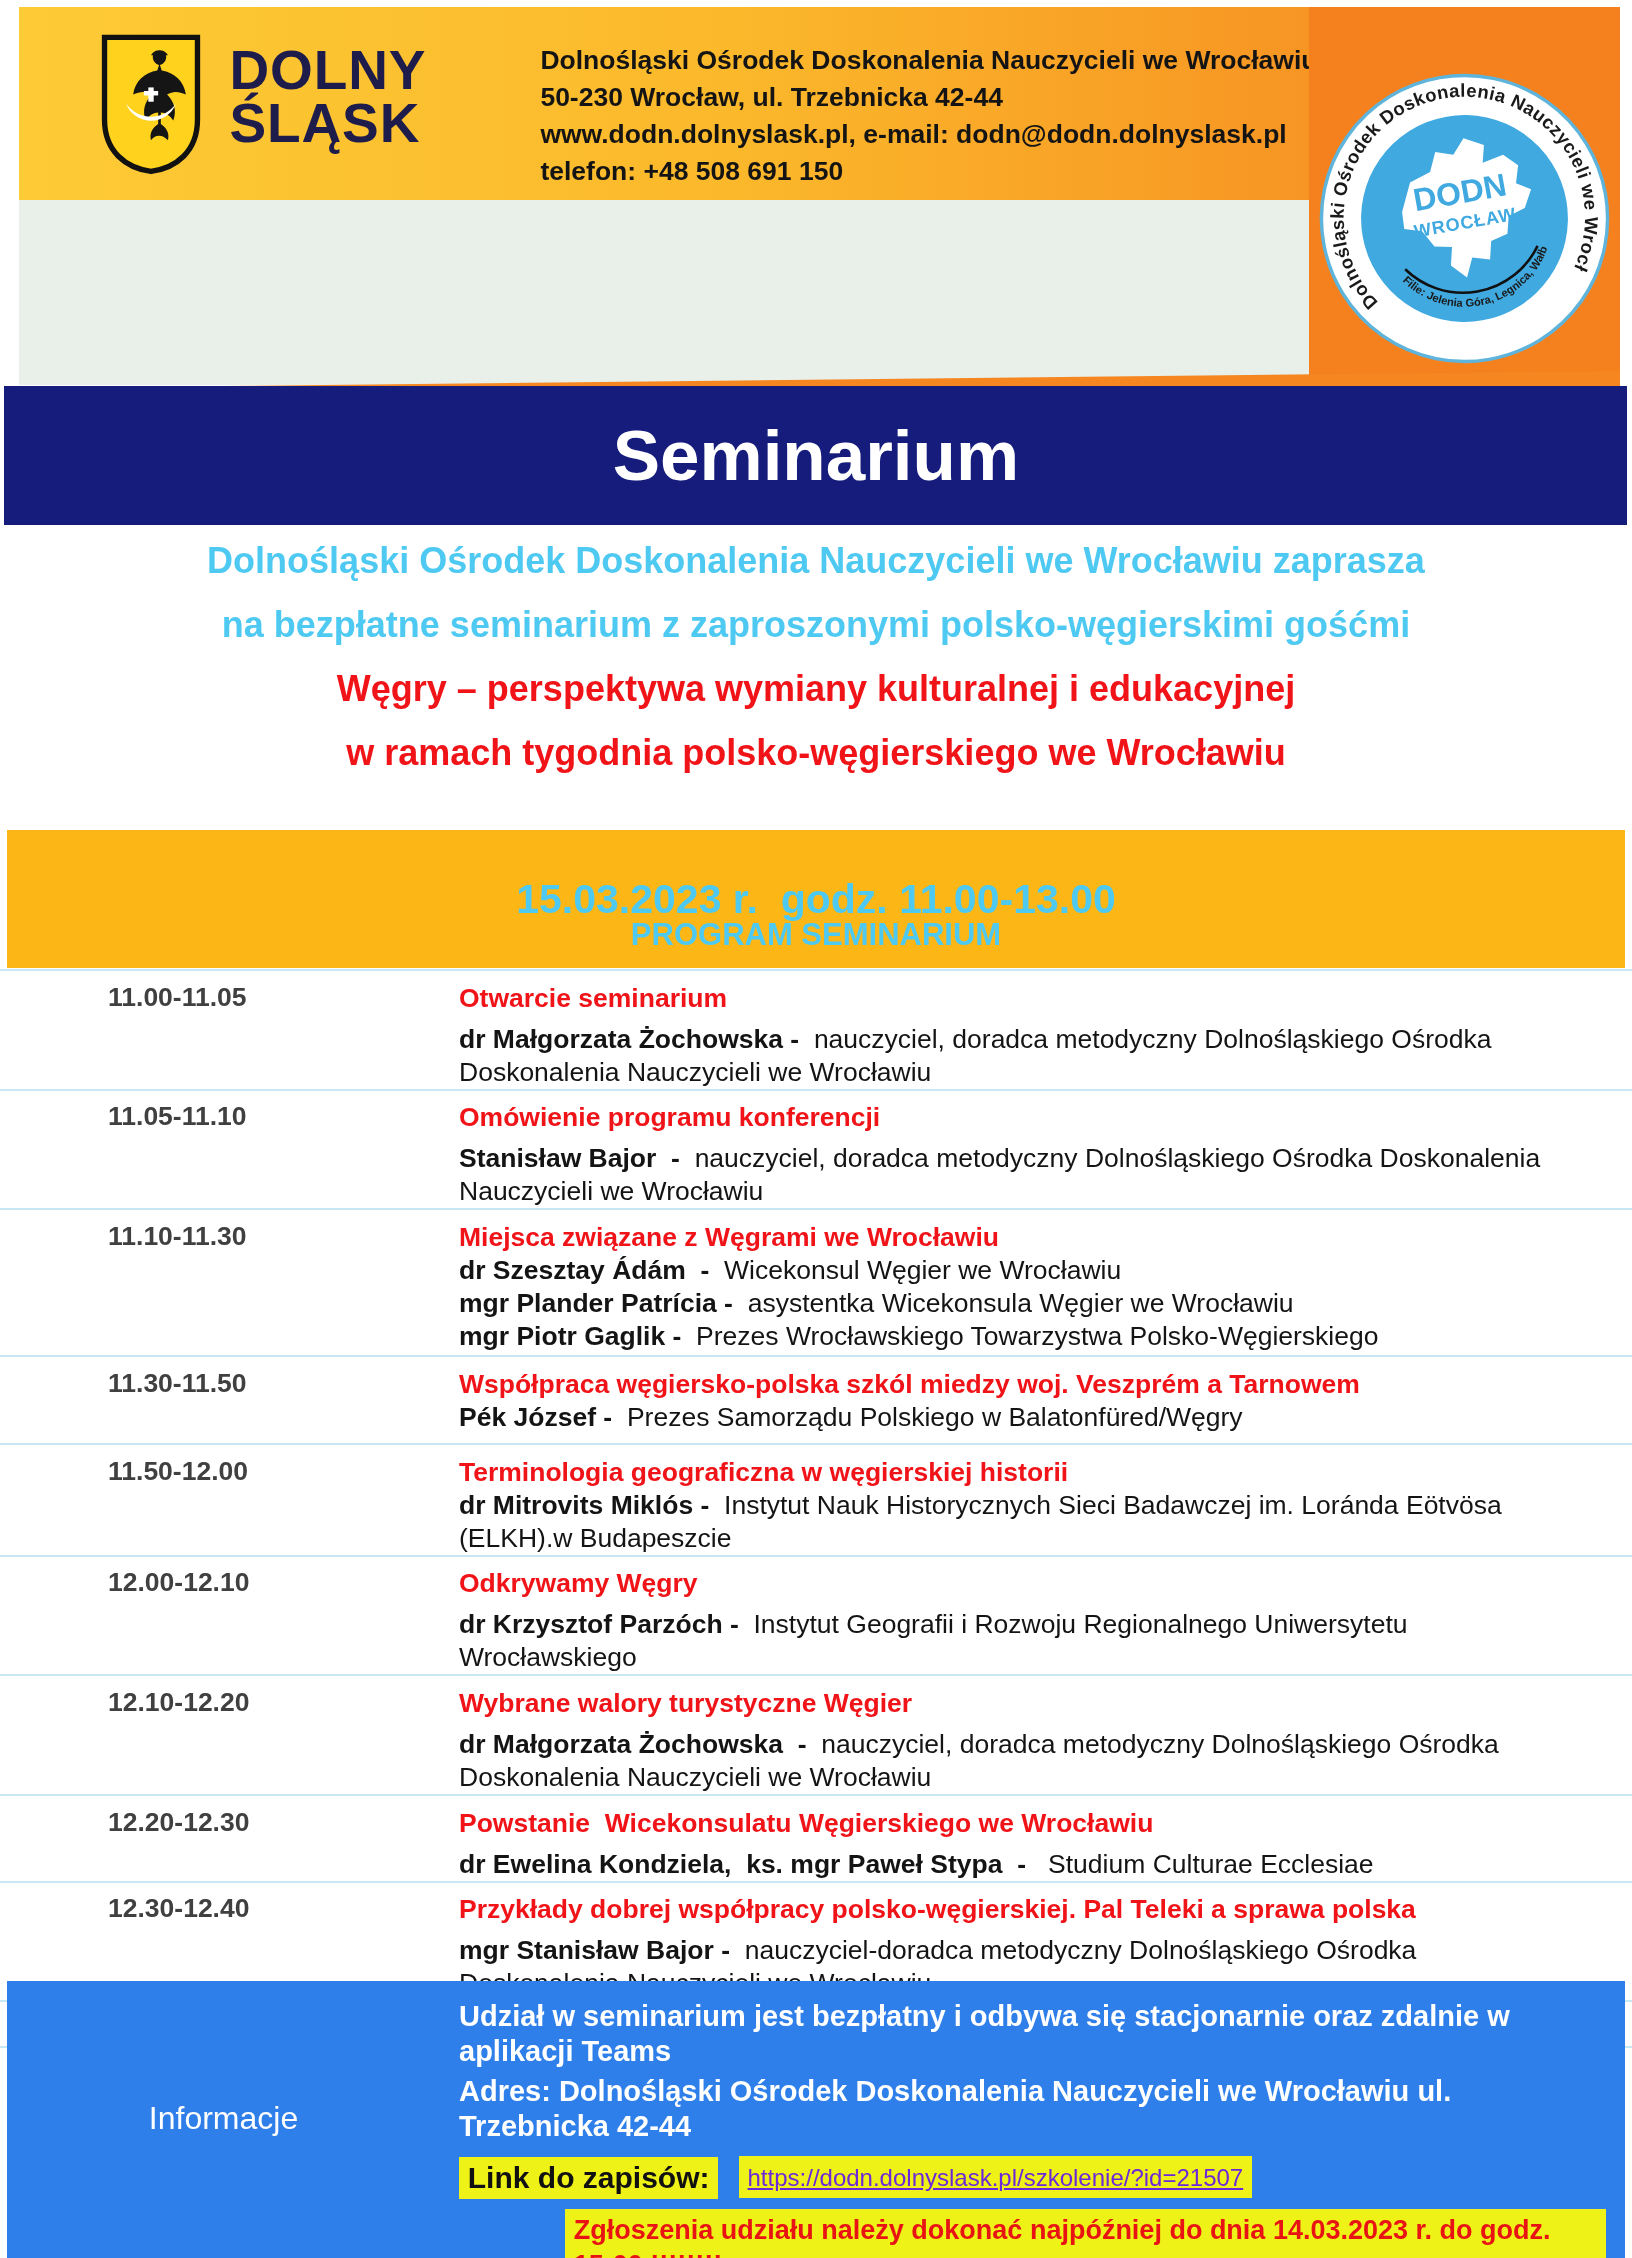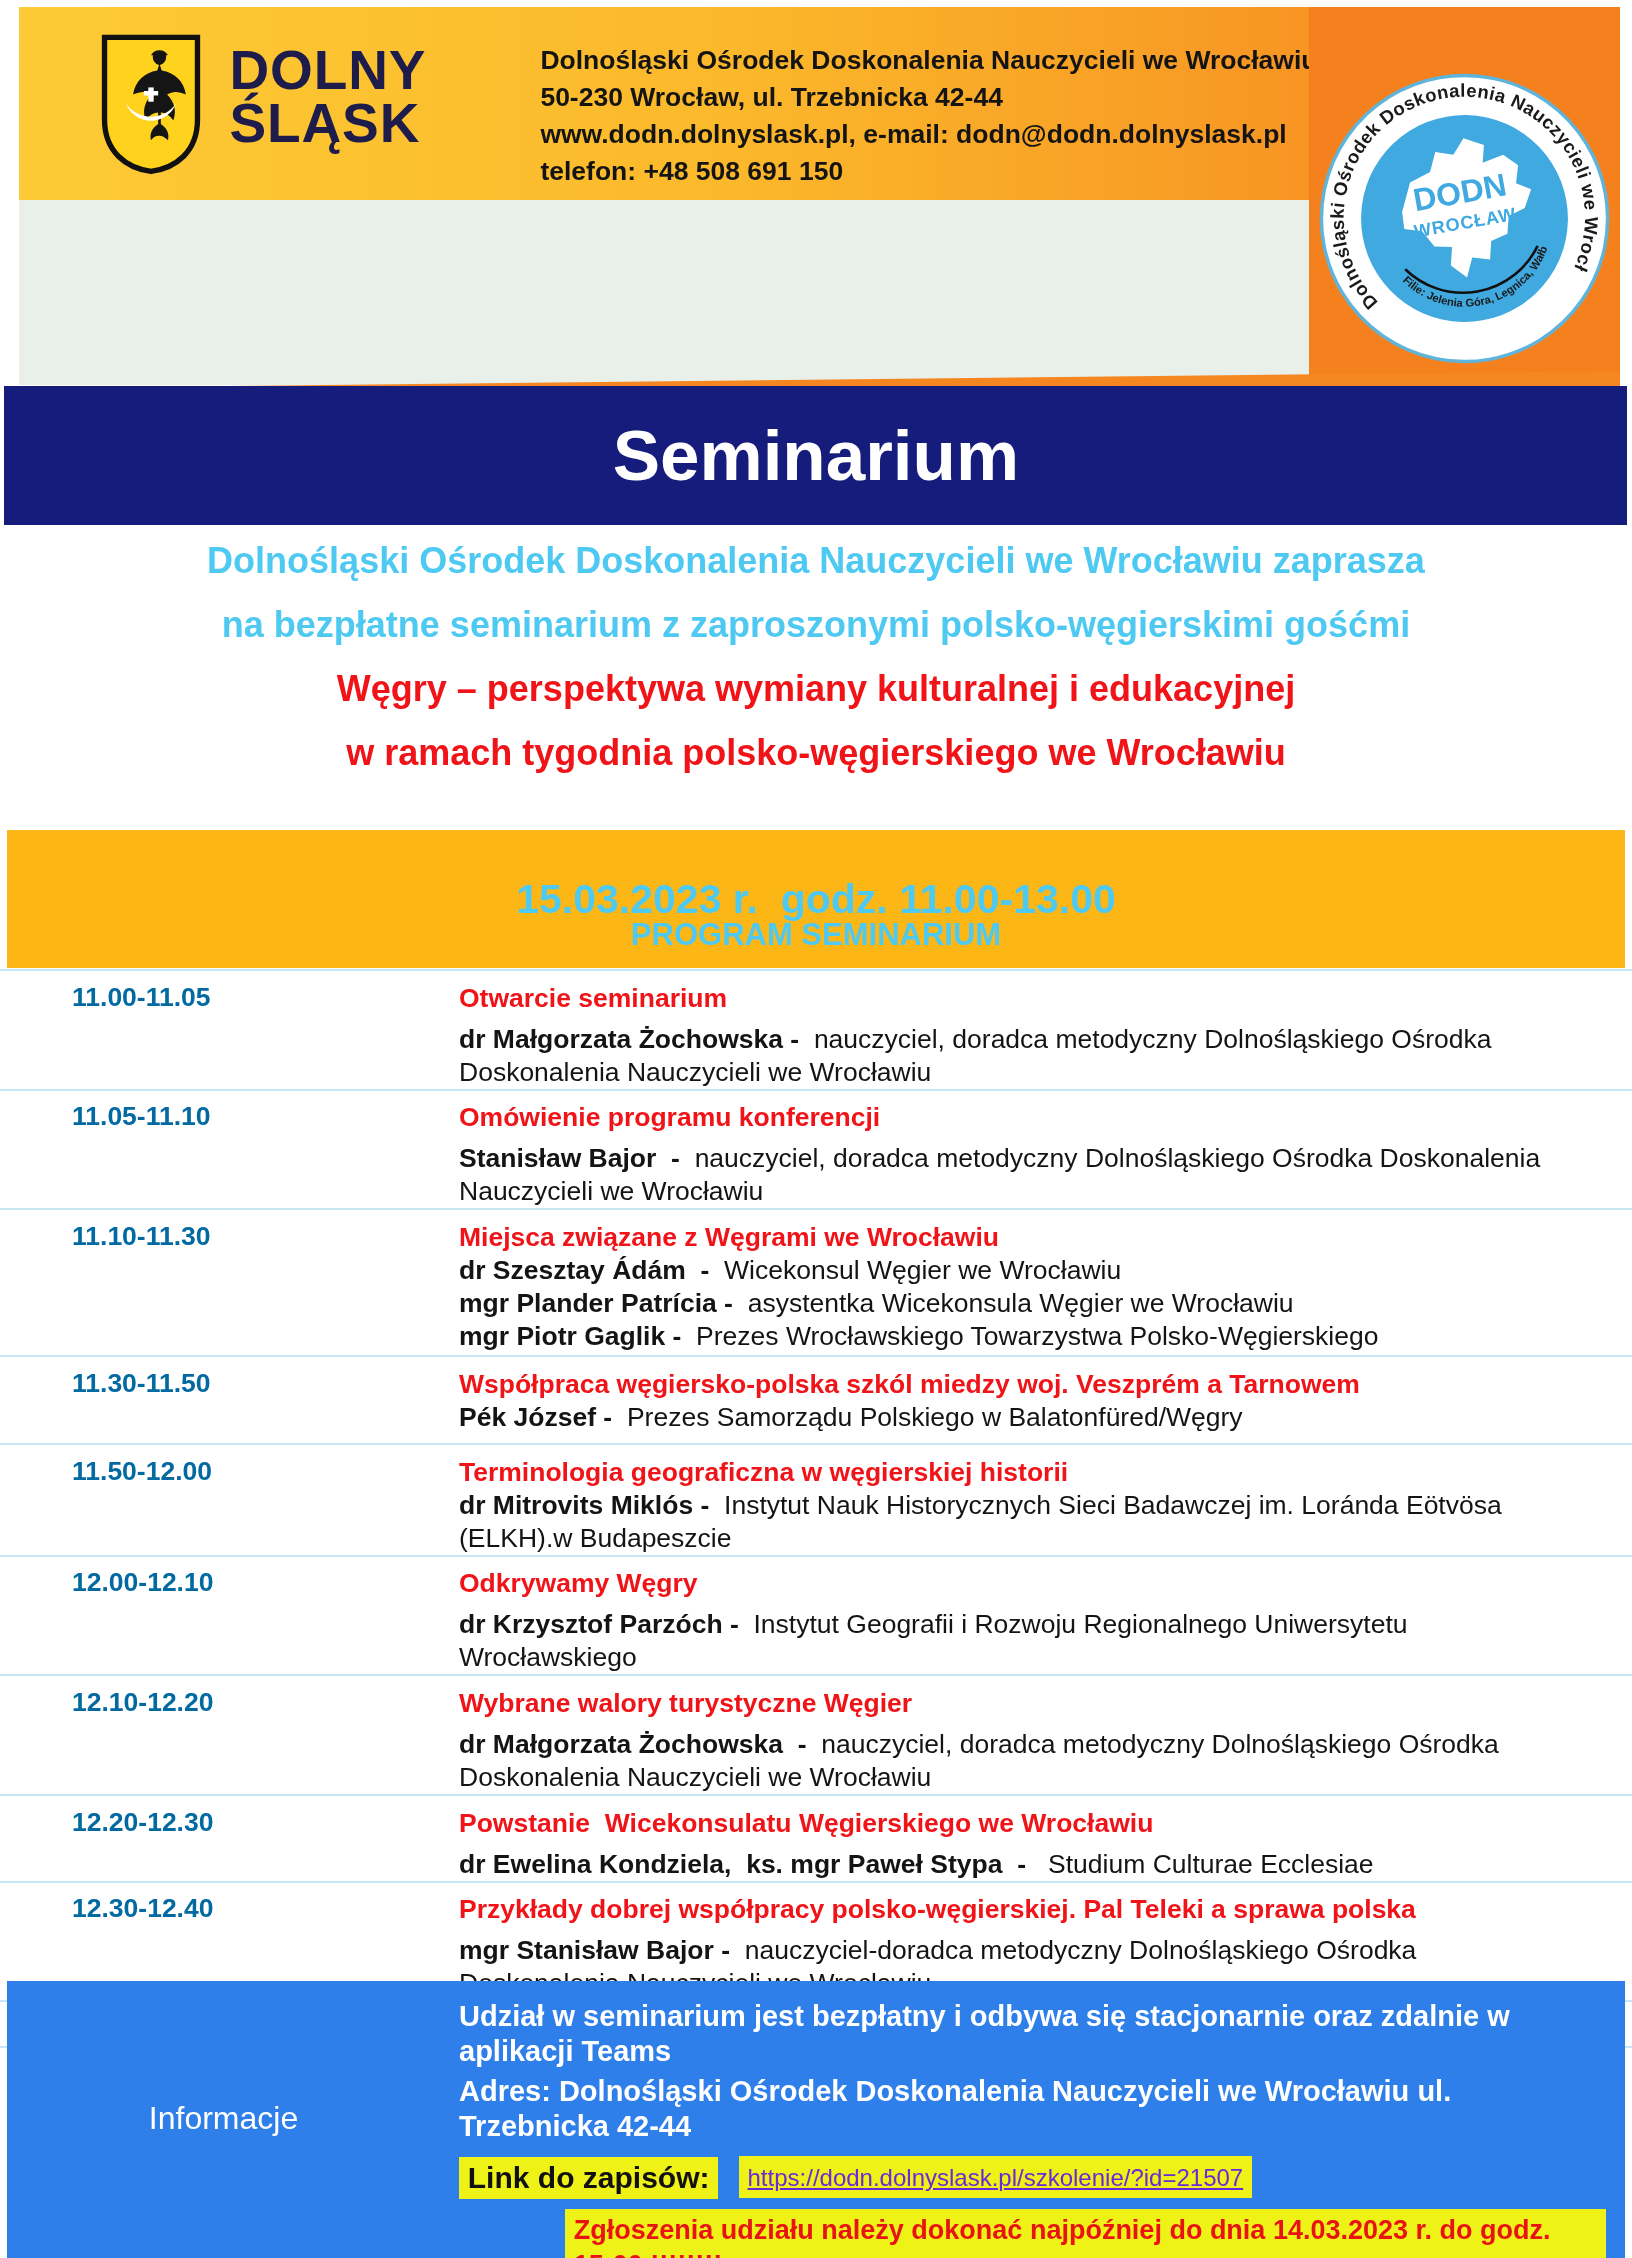--- a/index.html
+++ b/index.html
@@ -67,22 +67,22 @@
   .program-heading{
     position:absolute; left:0; top:900px; width:1632px; height:69px;
     display:flex; align-items:center; justify-content:center;
     color:#4EC9F2; font-weight:700; font-size:31px;
   }
 
   
   .schedule{ position:absolute; left:0; top:969px; width:1632px; }
   .row{ display:flex; border-top:2.6px solid #C9E8F5; padding-top:10.6px; }
   .time{
-    width:459px; padding-left:72px; flex:none;
-    font-weight:700; font-size:26.5px; color:#0369a1;
+    width:459px; padding-left:108px; flex:none;
+    font-weight:700; font-size:26.5px; color:#404040;
   }
   .cell{ flex:1; padding-right:53px; }
   .stitle{ color:#F01318; font-weight:700; font-size:26.5px; line-height:33px; margin-bottom:8px; }
   .sline{ font-size:26.5px; line-height:33px; color:#141414; }
   .sline b{ font-weight:700; }
 
   
   .footer{
     position:absolute; left:7px; top:1981px; width:1618px; height:278px;
     background:#2E7FE9; color:#fff;

